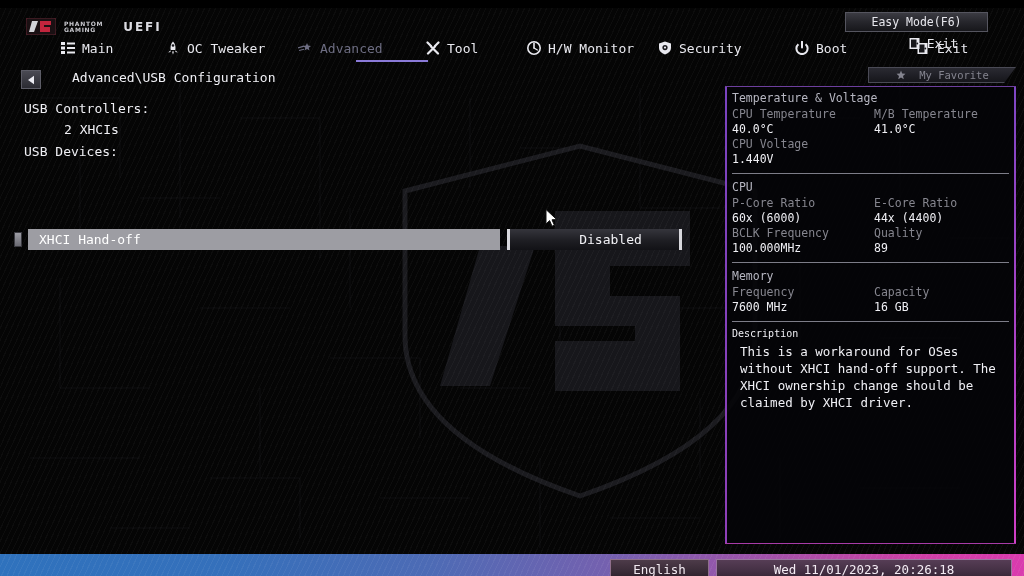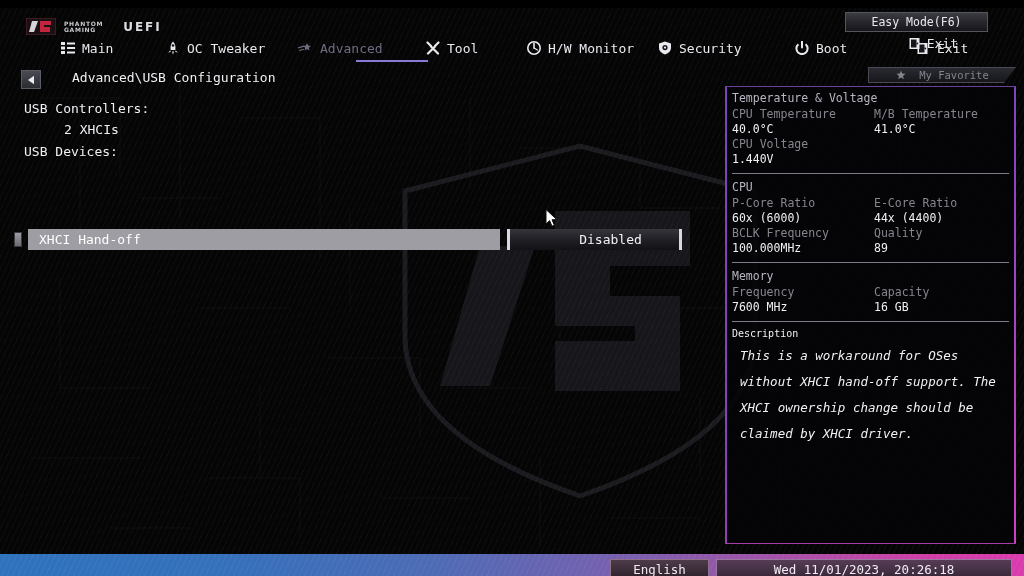--- a/index.html
+++ b/index.html
@@ -269,24 +269,23 @@
     margin: 6px 0 6px 0;
   }
   .sb-desc-title {
     color: #f0f0f5;
     font-size: 10px;
     margin-bottom: 4px;
   }
   .sb-desc-body {
     color: #f0f0f5;
     font-size: 12.5px;
-    line-height: 26px;
+    line-height: 17px;
     padding-left: 8px;
     white-space: pre-line;
-    font-style: italic;
   }
 
   
   .bottombar {
     position: absolute;
     left: 0; top: 546px;
     width: 1024px; height: 30px;
     background: linear-gradient(90deg,
       #2f72bd 0%, #3570bb 22%, #4d6bb5 42%,
       #7b5fae 62%, #ab4fa8 78%, #cf3fa6 90%, #d93bae 100%);

